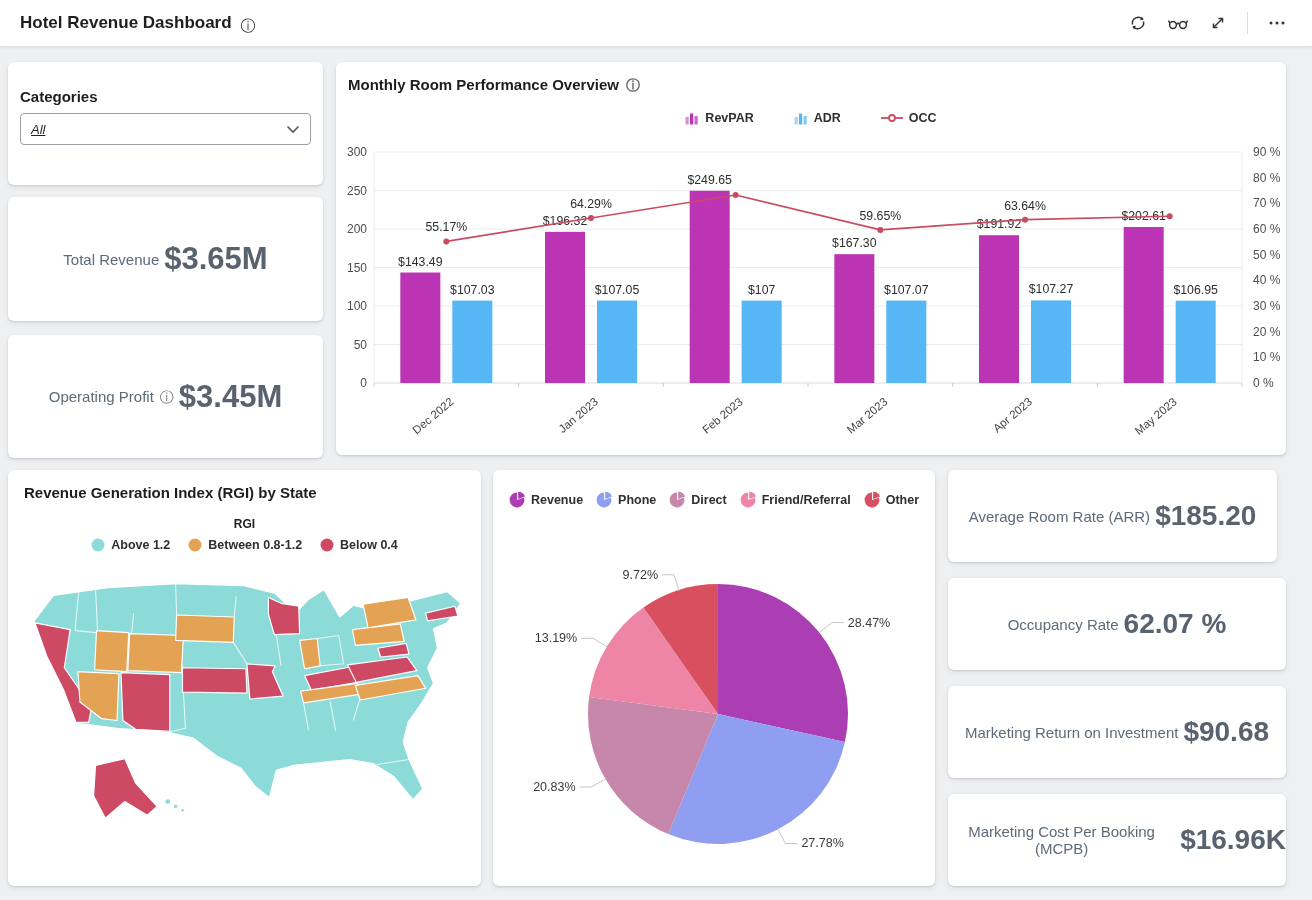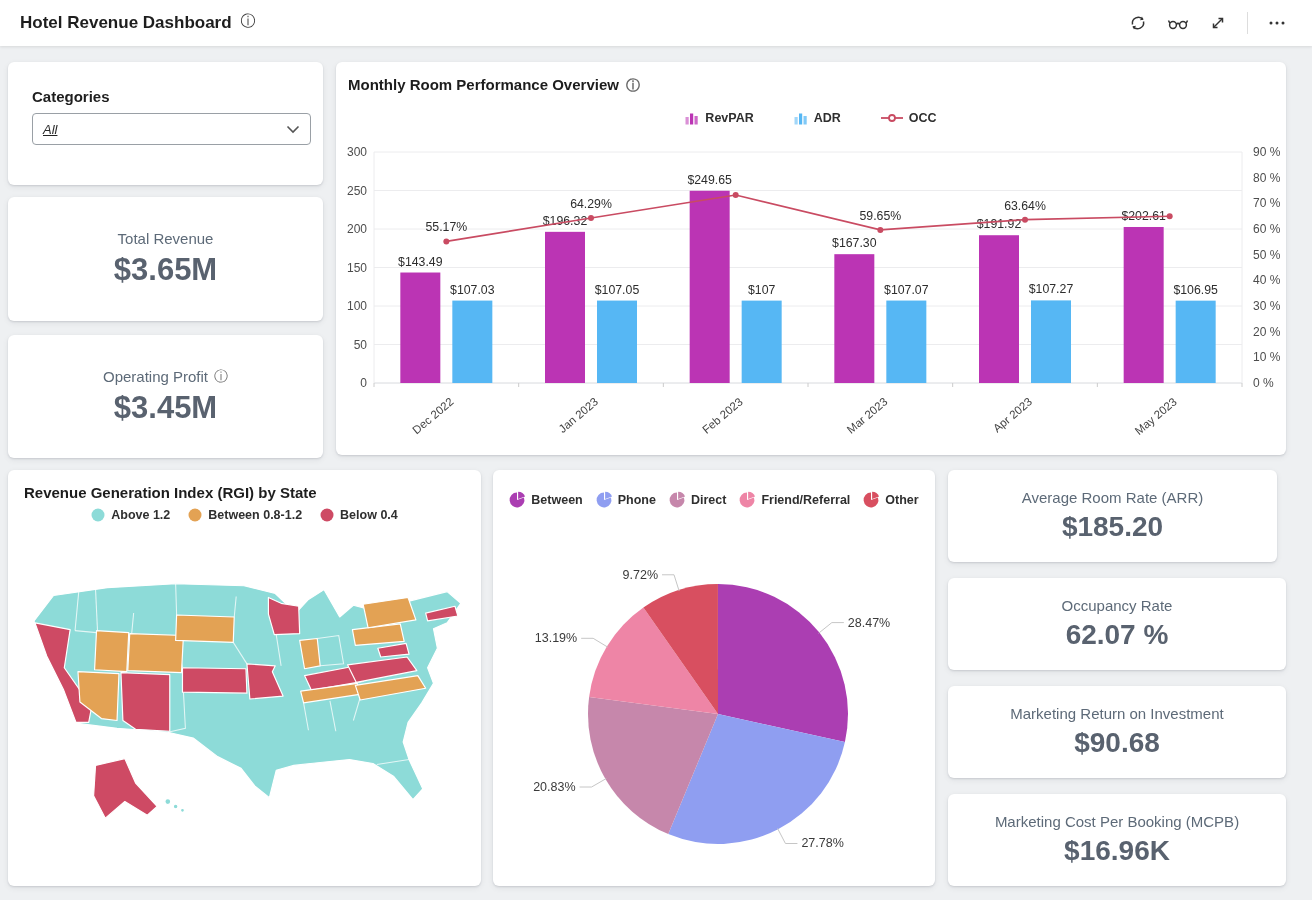--- a/index.html
+++ b/index.html
@@ -1,31 +1,31 @@
 <!DOCTYPE html>
 <html><head>
 <meta charset="utf-8">
 <style>
   html,body{margin:0;padding:0;}
   body{width:1312px;height:900px;position:relative;background:#eef0f2;
        font-family:"Liberation Sans",sans-serif;overflow:hidden;color:#222;}
   .topbar{position:absolute;left:0;top:0;width:1312px;height:46px;background:#fff;
           box-shadow:0 1px 3px rgba(0,0,0,.10);display:flex;align-items:center;
           justify-content:space-between;padding:0 20px;box-sizing:border-box;z-index:5;}
-  .tb-left{display:flex;align-items:flex-start;gap:9px;}
+  .tb-left{display:flex;align-items:flex-end;gap:9px;}
   .tb-title{font-size:17px;font-weight:700;color:#1e1e1e;}
   .info-ic{font-size:15px;color:#3b3b3b;line-height:1;cursor:pointer;}
   .info-ic.gray{color:#6b6b6b;font-size:14px;}
   .tb-right{display:flex;align-items:center;gap:10px;}
   .iconbtn{background:none;border:none;width:30px;height:30px;display:flex;align-items:center;
            justify-content:center;cursor:pointer;padding:0;}
   .tb-div{width:1px;height:22px;background:#ddd;margin:0 4px;}
   .card{position:absolute;background:#fff;border-radius:6px;
         box-shadow:0 1px 2px rgba(25,33,46,.13),0 2px 6px rgba(25,33,46,.07);box-sizing:border-box;}
-  .kpi{display:flex;flex-direction:column;align-items:center;justify-content:center;
+  .kpi{display:flex;align-items:center;justify-content:center;
        text-align:center;gap:5px;}
   .kpi-label{font-size:15px;color:#5d6a78;display:flex;align-items:center;gap:6px;}
   .kpi-value{font-size:31px;font-weight:700;color:#59626f;}
   .kpi.sm .kpi-value{font-size:28px;}
   .cat-label{font-size:15px;font-weight:700;color:#1e1e1e;margin:26px 12px 8px 12px;}
   .select{margin:0 12px;height:30px;border:1px solid #9aa0a6;border-radius:4px;display:flex;
           align-items:center;justify-content:space-between;padding:0 10px;cursor:pointer;background:#fff;text-decoration:underline;}
   .sel-val{font-size:13px;font-style:italic;color:#2b2b2b;}
   .panel-title{font-size:15px;font-weight:700;color:#1d1d1d;padding:14px 0 0 16px;
                display:flex;align-items:center;gap:7px;}
@@ -77,21 +77,21 @@
     <button class="iconbtn">
       <svg width="18" height="6" viewBox="0 0 18 6">
         <circle cx="3" cy="3" r="1.5" fill="#333"></circle>
           <circle cx="9" cy="3" r="1.5" fill="#333"></circle>
           <circle cx="15" cy="3" r="1.5" fill="#333"></circle>
       </svg>
     </button>
   </div>
 </div>
 
-<div class="card" style="left:8px;top:62px;width:315px;height:123px;padding-left:12px;">
+<div class="card" style="left:8px;top:62px;width:315px;height:123px;">
   <div class="cat-label">Categories</div>
   <div class="select">
     <span class="sel-val">All</span>
     <svg width="14" height="9" viewBox="0 0 14 9">
       <path d="M1.5 1.5 L7 7 L12.5 1.5" fill="none" stroke="#555" stroke-width="1.6"></path>
     </svg>
   </div>
 </div>
 
 <div class="card kpi" style="left:8px;top:197px;width:315px;height:124px;">
@@ -212,20 +212,21 @@
       <circle cx="681" cy="79.65733333333333" r="3" fill="#c94b62"></circle>
       <text x="681" y="69.65733333333333" text-anchor="middle" class="vlab">63.64%</text>
       <circle cx="825.6666666666666" cy="76.29499999999999" r="3" fill="#c94b62"></circle>
     </svg>
 </div>
 
 <div class="card" style="left:8px;top:470px;width:473px;height:416px;">
   <div class="panel-title">
       <span>Revenue Generation Index (RGI) by State</span>
     </div>
+  <div class="lg-title" style="margin-top:16px;">RGI</div>
   <div class="legend-row" id="map-legend" style="margin-top:7px;gap:18px;">
       <span class="lg-item">
         <svg width="14" height="14">
           <circle cx="7" cy="7" r="6.5" fill="#8ddbd8"></circle>
         </svg>
         <span class="lg-lab">Above 1.2</span>
       </span>
       <span class="lg-item">
         <svg width="14" height="14">
           <circle cx="7" cy="7" r="6.5" fill="#e3a254"></circle>
@@ -282,21 +283,21 @@
   </svg>
 </div>
 
 <div class="card" style="left:493px;top:470px;width:442px;height:416px;">
   <div class="legend-row" id="pie-legend" style="margin-top:22px;gap:13px;">
       <span class="lg-item">
         <svg width="16" height="16">
           <path d="M8,8 L14.95,5.47 A7.4,7.4 0 1 1 8,0.6 Z" fill="#ab3eb2"></path>
           <path d="M8,8 L8,0.6 A7.4,7.4 0 0 1 14.95,5.47 Z" fill="#ab3eb2" transform="translate(1.1,-0.9)"></path>
         </svg>
-        <span class="lg-lab">Between</span>
+        <span class="lg-lab">Revenue</span>
       </span>
       <span class="lg-item">
         <svg width="16" height="16">
           <path d="M8,8 L14.95,5.47 A7.4,7.4 0 1 1 8,0.6 Z" fill="#8f9ef1"></path>
           <path d="M8,8 L8,0.6 A7.4,7.4 0 0 1 14.95,5.47 Z" fill="#8f9ef1" transform="translate(1.1,-0.9)"></path>
         </svg>
         <span class="lg-lab">Phone</span>
       </span>
       <span class="lg-item">
         <svg width="16" height="16">

